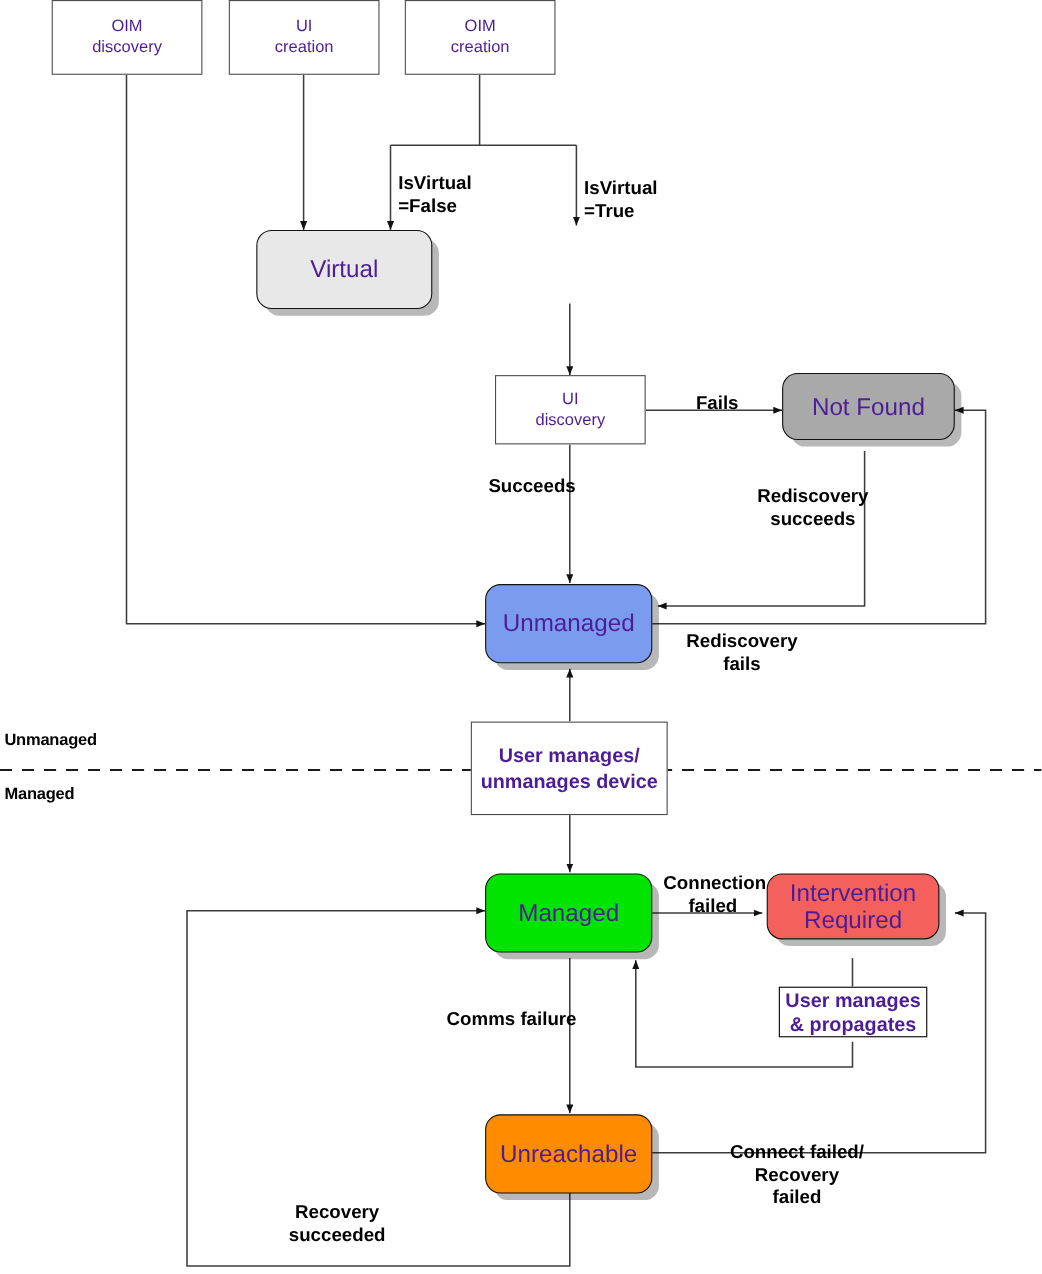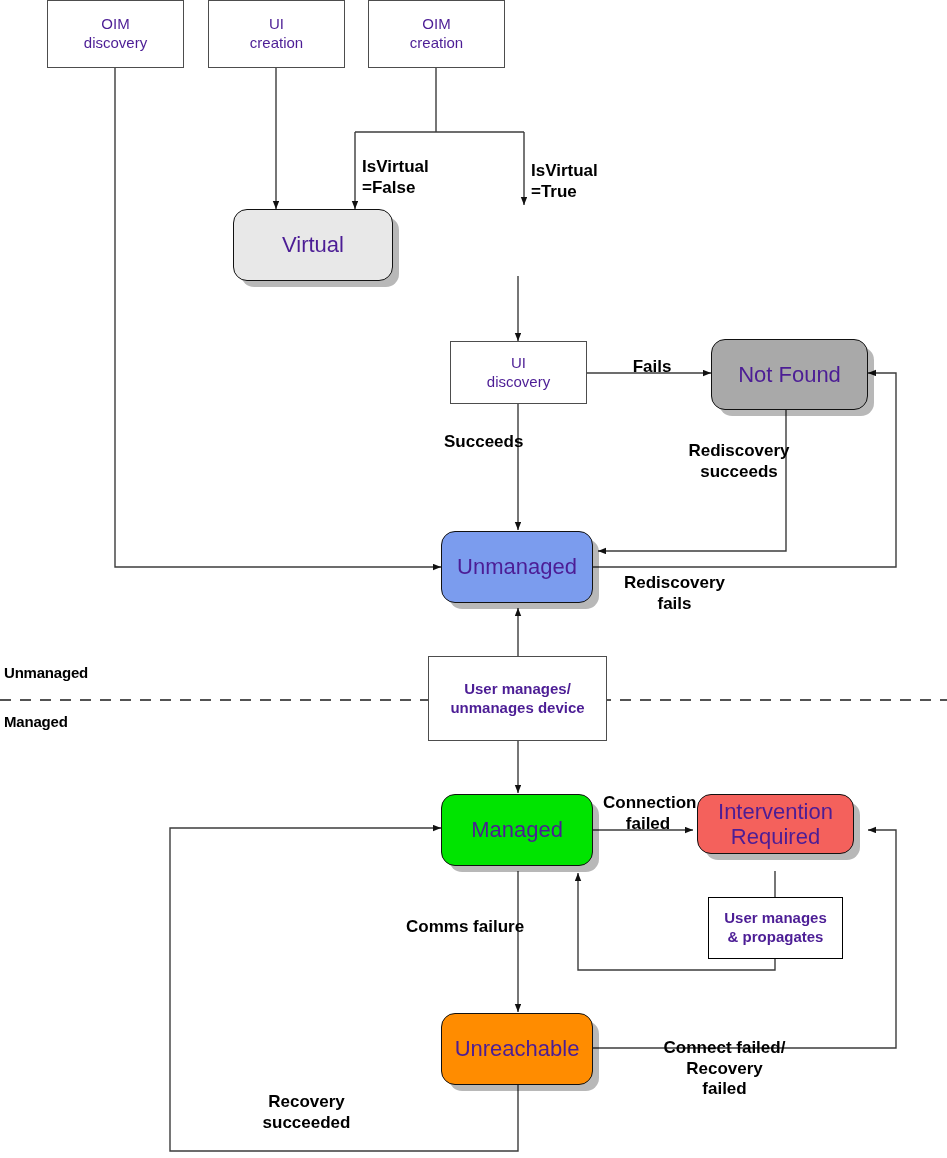--- a/index.html
+++ b/index.html
@@ -36,21 +36,21 @@
   }
   
   .rectbox {
     border: 1px solid #4d4d4d;
     background: #ffffff;
     font-size: 15px;
     line-height: 1.25;
   }
   .rectbox.bold {
     font-weight: bold;
-    font-size: 15px;
+    font-size: 18px;
   }
   
   .state {
     border: 1.6px solid #111111;
     border-radius: 14px;
     font-size: 22px;
     line-height: 1.15;
     box-shadow: 7px 7px 0 -1px rgba(0,0,0,0.28);
   }
   .edge-label {
@@ -136,27 +136,27 @@
 
   <div class="node rectbox" style="left: 368px; top: 0px; width: 137px; height: 68px; white-space: pre-line;">OIM
 creation</div>
 
   <div class="node rectbox" style="left: 450px; top: 341px; width: 137px; height: 63px; white-space: pre-line;">UI
 discovery</div>
 
   <div class="node rectbox bold" style="left: 428px; top: 656px; width: 179px; height: 85px; white-space: pre-line;">User manages/
 unmanages device</div>
 
-  <div class="node rectbox bold" style="left: 708px; top: 897px; width: 135px; height: 62px; border-color: rgb(0, 0, 0); border-width: 1.4px; white-space: pre-line;">User manages
+  <div class="node rectbox bold" style="left: 708px; top: 897px; width: 135px; height: 46px; border-color: rgb(0, 0, 0); border-width: 1.4px; white-space: pre-line;">User manages
 &amp; propagates</div>
 
   <div class="node state" style="left:233px; top:209px; width:160px; height:72px; background:#E8E8E8;">Virtual</div>
 
 
-  <div class="node state" style="left:711px; top:339px; width:157px; height:71px; background:#A9A9A9;">Not Found</div>
+  <div class="node state" style="left:711px; top:339px; width:157px; height:61px; background:#A9A9A9;">Not Found</div>
 
   <div class="node state" style="left:441px; top:531px; width:152px; height:72px; background:#7B9CEE;">Unmanaged</div>
 
   <div class="node state" style="left:441px; top:794px; width:152px; height:72px; background:#00E400;">Managed</div>
 
   <div class="node state" style="left: 697px; top: 794px; width: 157px; height: 60px; background: rgb(244, 97, 92); white-space: pre-line;">Intervention
 Required</div>
 
   <div class="node state" style="left:441px; top:1013px; width:152px; height:72px; background:#FF8C00;">Unreachable</div>
 

